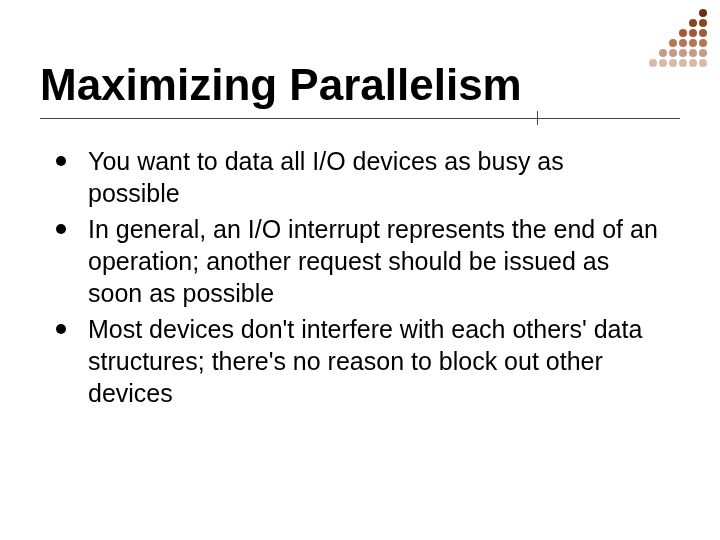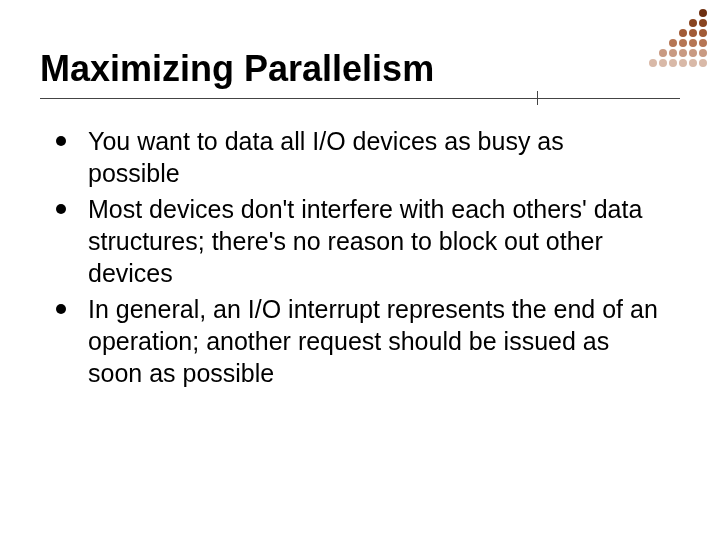--- a/index.html
+++ b/index.html
@@ -34,22 +34,22 @@
     height: 8px;
     border-radius: 50%;
     justify-self: center;
     align-self: center;
   }
   .title-wrap {
     position: relative;
     margin-bottom: 26px;
   }
   h1.title {
-    margin: 0 0 8px 0;
-    font-size: 36px;
+    margin: 12px 0 8px 0;
+    font-size: 44px;
     font-weight: bold;
     letter-spacing: 0px;
   }
   .title-rule {
     border: none;
     border-top: 1.5px solid #444;
     margin: 0;
     width: 100%;
   }
   .title-tick {
@@ -128,17 +128,17 @@
   </div>
 
   <div class="title-wrap">
     <h1 class="title">Maximizing Parallelism</h1>
     <hr class="title-rule">
     <div class="title-tick"></div>
   </div>
 
   <ul class="bullets">
     <li>You want to data all I/O devices as busy as possible</li>
+    <li>In general, an I/O interrupt represents the end of an operation; another request should be issued as soon as possible</li>
     <li>Most devices don't interfere with each others' data structures; there's no reason to block out other devices</li>
-    <li>In general, an I/O interrupt represents the end of an operation; another request should be issued as soon as possible</li>
   </ul>
 
 </div>
 
 </body></html>

